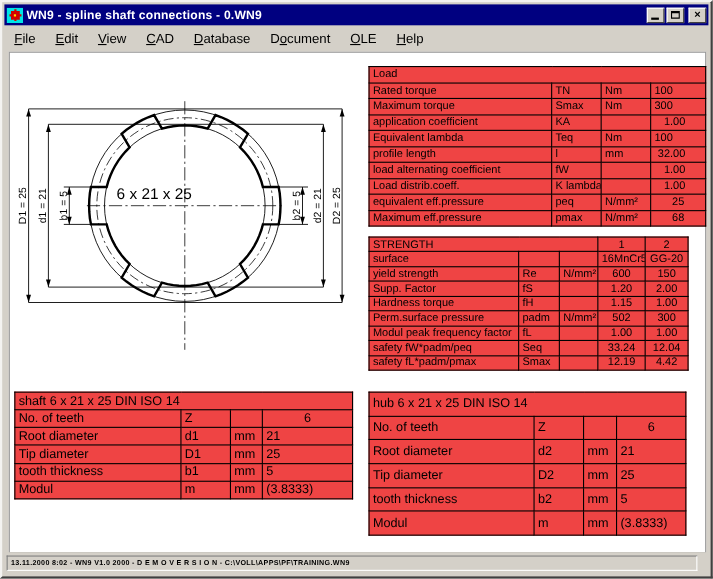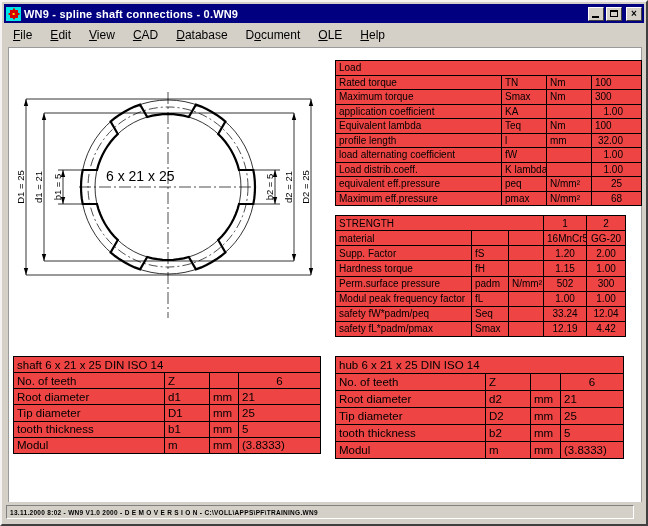--- a/index.html
+++ b/index.html
@@ -33,21 +33,21 @@
   .client{position:absolute;left:6px;top:45px;width:634px;height:456px;background:#fff;
     border:1px solid #9a9a9a;}
   
   table.dt{border-collapse:collapse;table-layout:fixed;position:absolute;background:#ef4444;}
   table.dt td{border:1px solid #000;padding:0 3px;overflow:hidden;white-space:nowrap;color:#000;}
   table.small{font-size:10px;}
   table.big{font-size:11.5px;}
   #load-table{left:326px;top:12px;width:306px;height:146px;}
   #strength-table{left:326px;top:167px;width:290px;height:122px;}
   #shaft-table{left:4px;top:308px;width:307px;height:98px;}
-  #hub-table{left:326px;top:308px;width:288px;height:103px;}
+  #hub-table{left:326px;top:308px;width:288px;height:131px;}
   .al-l{text-align:left;}
   .al-c{text-align:center;}
   .al-r{text-align:right;padding-right:18px !important;}
   
   .drawing{position:absolute;left:4px;top:10px;width:320px;height:292px;}
   .drawing text{font-family:"Liberation Sans",sans-serif;fill:#000;}
   
   .statusbar{position:absolute;left:2px;right:2px;bottom:2px;height:20px;background:#d4d0c8;}
   .status-panel{position:absolute;left:2px;right:10px;top:3px;height:14px;
     border-top:1px solid #808080;border-left:1px solid #808080;
@@ -225,25 +225,32 @@
           <col style="width:43px">
           <col style="width:39px">
         </colgroup>
       <tbody id="strength-body">
           <tr>
             <td class="al-l" colspan="3">STRENGTH</td>
             <td class="al-c">1</td>
             <td class="al-c">2</td>
           </tr>
           <tr>
-            <td class="al-l">material</td>
+            <td class="al-l">surface</td>
             <td class="al-l"></td>
             <td class="al-l"></td>
             <td class="al-c">16MnCr5</td>
             <td class="al-c">GG-20</td>
+          </tr>
+          <tr>
+            <td class="al-l">yield strength</td>
+            <td class="al-l">Re</td>
+            <td class="al-l">N/mm²</td>
+            <td class="al-c">600</td>
+            <td class="al-c">150</td>
           </tr>
           <tr>
             <td class="al-l">Supp. Factor</td>
             <td class="al-l">fS</td>
             <td class="al-l"></td>
             <td class="al-c">1.20</td>
             <td class="al-c">2.00</td>
           </tr>
           <tr>
             <td class="al-l">Hardness torque</td>

